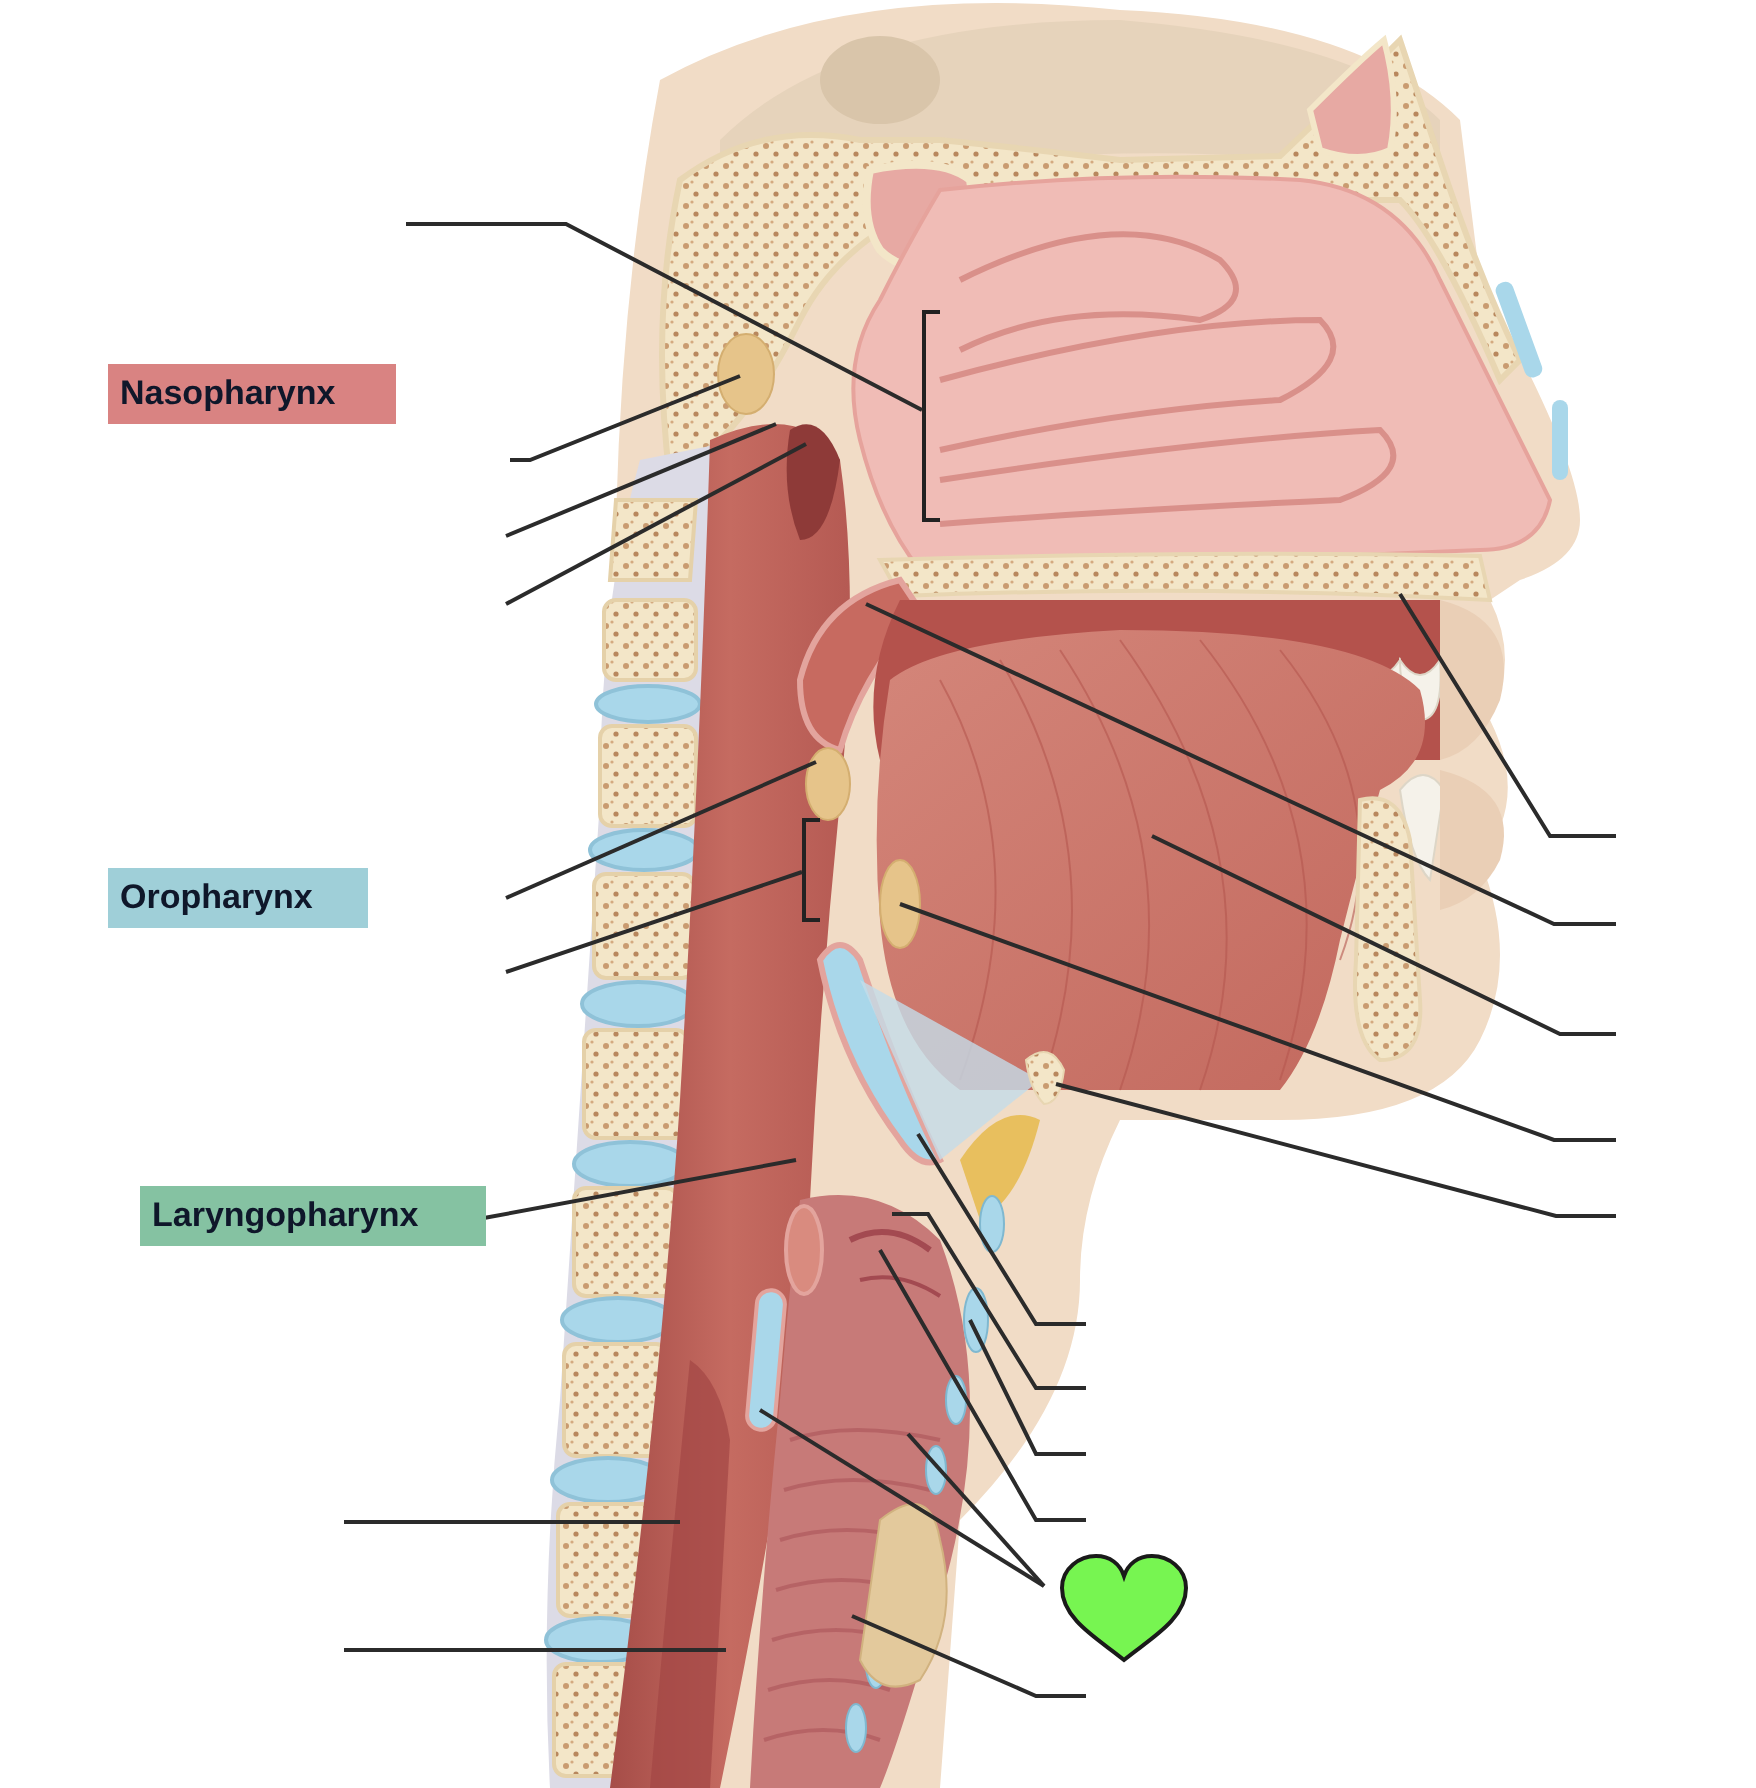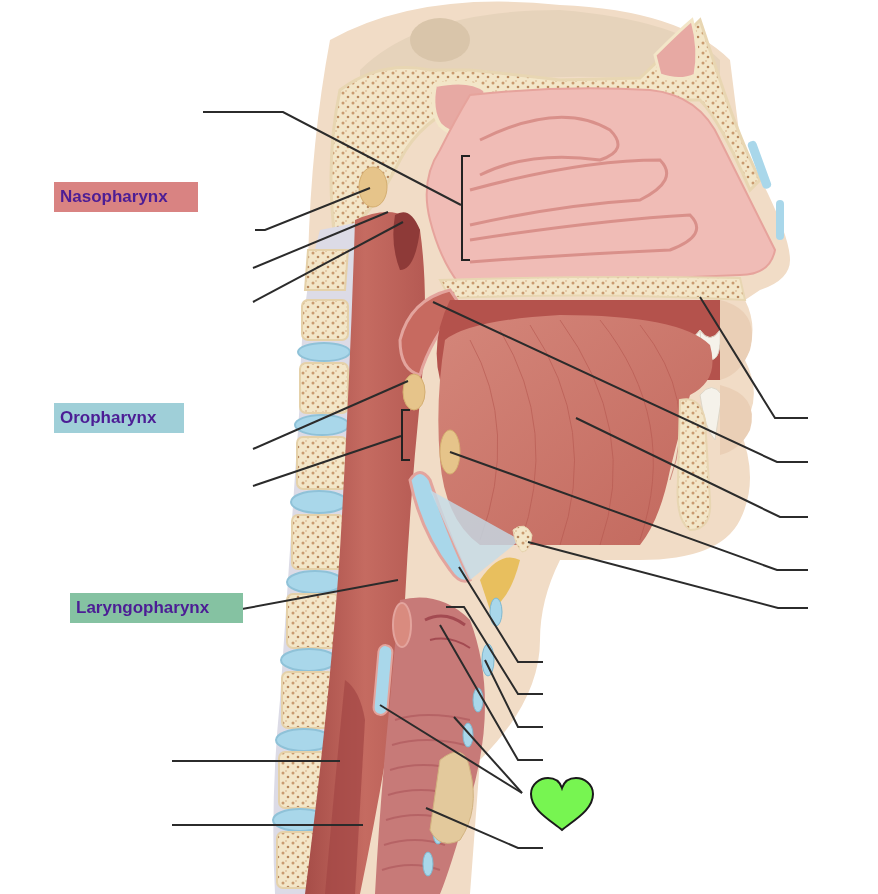--- a/index.html
+++ b/index.html
@@ -1,21 +1,21 @@
 <!DOCTYPE html>
 <html><head>
 <meta charset="utf-8">
 <style>
   html, body { margin: 0; padding: 0; background: #ffffff; }
   body { width: 878px; height: 894px; position: relative; overflow: hidden;
          font-family: "Liberation Sans", "DejaVu Sans", sans-serif; }
   #stage { position: absolute; left: 0; top: 0; width: 878px; height: 894px; }
   .region-label {
     position: absolute; box-sizing: border-box; height: 30px; padding: 0 6px;
-    font-weight: bold; font-size: 17px; line-height: 30px; color: #4c1d95;
+    font-weight: bold; font-size: 17px; line-height: 30px; color: #0f172a;
     white-space: nowrap;
   }
   #lbl-naso { left: 54px; top: 182px; width: 144px; }
   #lbl-oro { left: 54px; top: 403px; width: 130px; }
   #lbl-laryngo { left: 54px; top: 593px; width: 173px; margin-left: 16px; }
   .heart { position: absolute; left: 528px; top: 776px; width: 68px; height: 58px; }
 </style>
 </head>
 <body>
 
@@ -186,19 +186,19 @@
       <path d="M543 694 L518 694 L464 607 L446 607"></path>
       <path d="M543 727 L518 727 L485 660"></path>
       <path d="M543 760 L518 760 L440 625"></path>
       <path d="M522 793 L380 705"></path>
       <path d="M522 793 L454 717"></path>
       <path d="M543 848 L518 848 L426 808"></path>
     </g>
   </svg>
 
   <div id="lbl-naso" class="region-label" style="background: rgb(217, 131, 130);">Nasopharynx</div>
-  <div id="lbl-oro" class="region-label" style="background: rgb(159, 207, 216);">Oropharynx</div>
+  <div id="lbl-oro" class="region-label" style="background: rgb(159, 207, 216); margin-top: 31px;">Oropharynx</div>
   <div id="lbl-laryngo" class="region-label" style="background: rgb(133, 194, 162);">Laryngopharynx</div>
 
   <svg class="heart" viewBox="0 0 68 58" xmlns="http://www.w3.org/2000/svg">
     <path d="M34 54 C 22 44, 3 34, 3 18 C 3 8, 12 2, 20 2 C 27 2, 32 6, 34 12 C 36 6, 41 2, 48 2 C 56 2, 65 8, 65 18 C 65 34, 46 44, 34 54 Z" fill="#77f551" stroke="#1a1a1a" stroke-width="2"></path>
   </svg>
 </div>
 
 </body></html>

